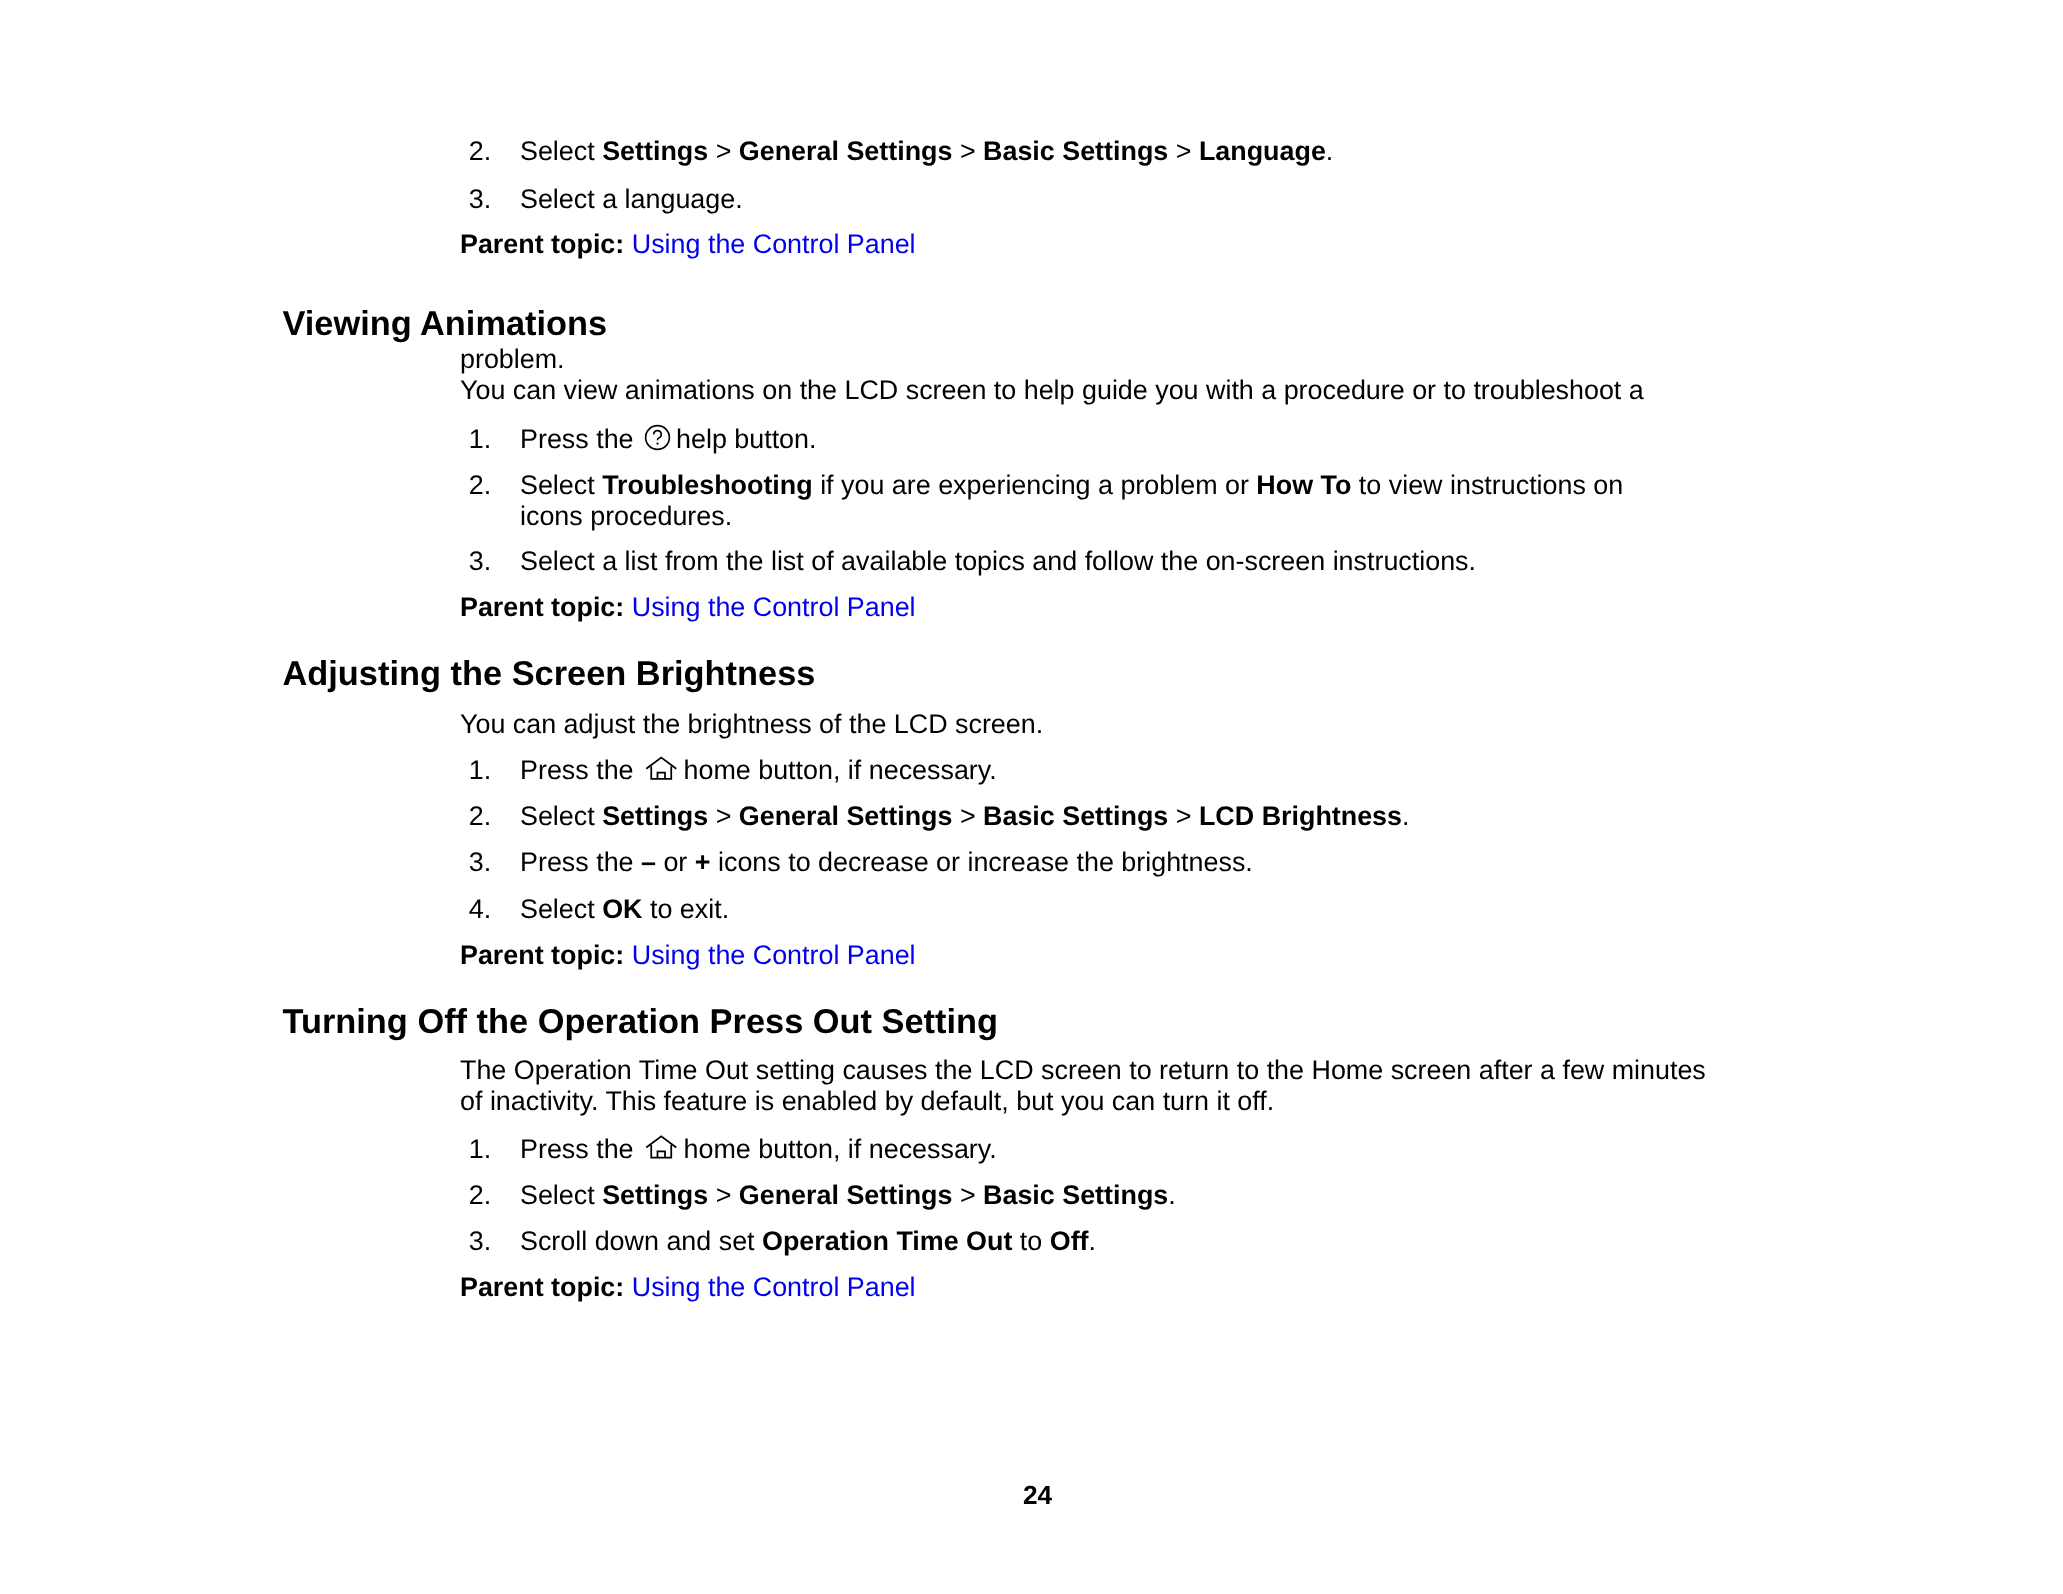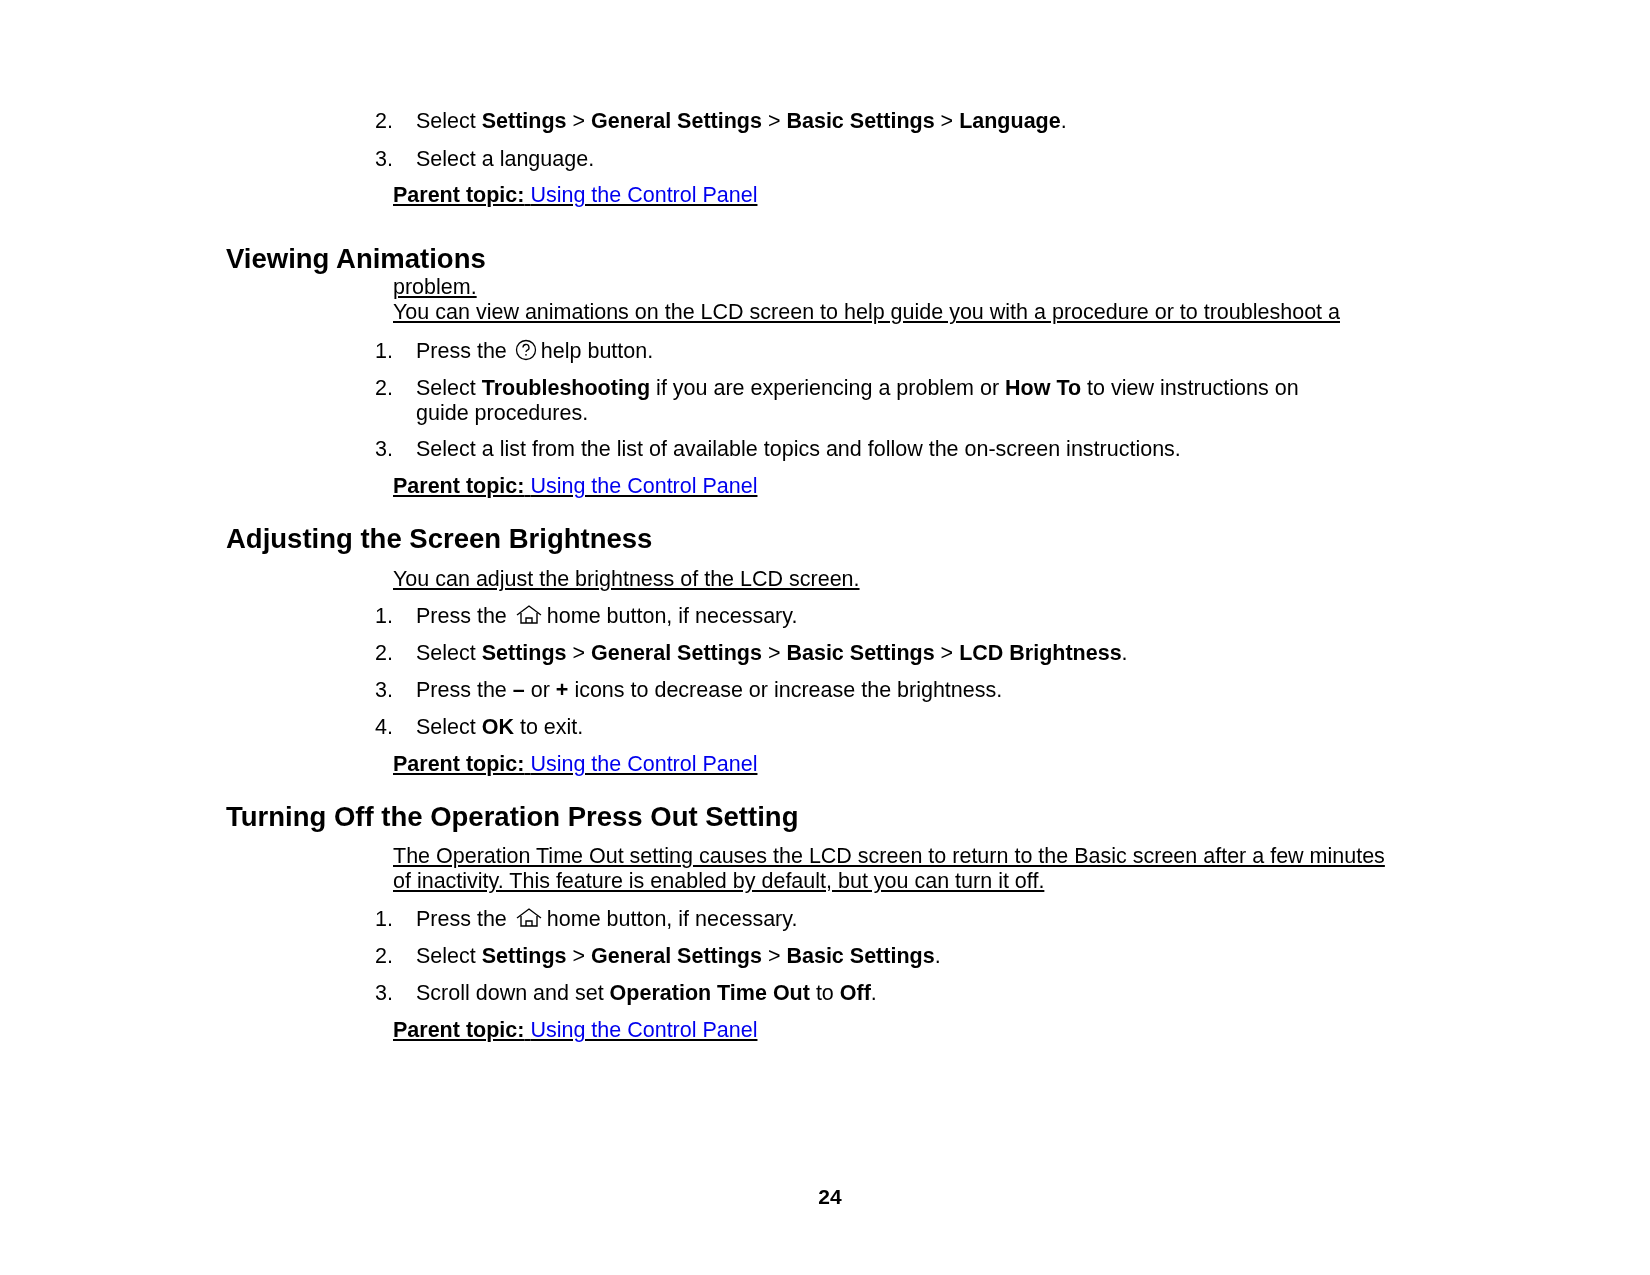--- a/index.html
+++ b/index.html
@@ -2,21 +2,21 @@
 <html><head>
 <meta charset="utf-8">
 <style>
   html, body { margin:0; padding:0; background:#ffffff; }
   body { width:1650px; height:1275px; position:relative; overflow:hidden;
          font-family:"Liberation Sans", sans-serif; color:#000; }
   .blk { position:absolute; font-size:21.5px; line-height:25px; }
   .step { position:absolute; left:375px; font-size:21.5px; line-height:25px; width:1060px; }
   .step .num { position:absolute; left:0; }
   .step .txt { position:absolute; left:41px; right:0; }
-  .para { left:393px; width:1060px;text-decoration:underline; }
+  .para { left:368px; width:1060px; }
   .h2 { position:absolute; left:226px; font-size:27.5px; font-weight:bold; line-height:32px; }
   .pt b { font-weight:bold; }
   .link { color:#0000ee; text-decoration:none; cursor:pointer; }
   b { font-weight:bold; }
   .icon { display:inline-block; vertical-align:-3px; margin:0 4px 0 2px; }
   .pagenum { position:absolute; left:0; width:1660px; text-align:center; top:1185px; font-size:21px; font-weight:bold; }
 </style>
 </head>
 <body>
 
@@ -42,21 +42,21 @@
   <span class="num">1.</span>
   <span class="txt"><span>Press the</span>
     <span class="icon"><svg width="22" height="22" viewBox="0 0 22 22">
           <circle cx="11" cy="11" r="9.5" fill="none" stroke="#000" stroke-width="1.3"></circle>
           <path d="M8 8.5 a3 3 0 1 1 4 2.8 c-0.8 0.4 -1 0.9 -1 1.8" fill="none" stroke="#000" stroke-width="1.3"></path>
           <circle cx="11" cy="15.8" r="0.9" fill="#000"></circle>
         </svg></span><span>help button.</span></span>
 </div>
 <div class="step" style="top:376px">
   <span class="num">2.</span>
-  <span class="txt"><span>Select </span><b>Troubleshooting</b><span> if you are experiencing a problem or </span><b>How To</b><span> to view instructions on</span><br><span>guide procedures.</span></span>
+  <span class="txt"><span>Select </span><b>Troubleshooting</b><span> if you are experiencing a problem or </span><b>How To</b><span> to view instructions on</span><br><span>icons procedures.</span></span>
 </div>
 <div class="step" style="top:437px">
   <span class="num">3.</span>
   <span class="txt">Select a list from the list of available topics and follow the on-screen instructions.</span>
 </div>
 <div class="blk para pt" style="top:474px">
   <b>Parent topic:</b>
   <a class="link">Using the Control Panel</a>
 </div>
 
@@ -83,21 +83,21 @@
   <span class="num">4.</span>
   <span class="txt"><span>Select </span><b>OK</b><span> to exit.</span></span>
 </div>
 <div class="blk para pt" style="top:752px">
   <b>Parent topic:</b>
   <a class="link">Using the Control Panel</a>
 </div>
 
 <div class="h2" style="top:801px">Turning Off the Operation Press Out Setting</div>
 <div class="blk para" style="top:844px">
-  <div>The Operation Time Out setting causes the LCD screen to return to the Basic screen after a few minutes</div>
+  <div>The Operation Time Out setting causes the LCD screen to return to the Home screen after a few minutes</div>
   <div>of inactivity. This feature is enabled by default, but you can turn it off.</div>
 </div>
 <div class="step" style="top:907px">
   <span class="num">1.</span>
   <span class="txt"><span>Press the</span>
     <span class="icon"><svg width="28" height="22" viewBox="0 0 28 22">
           <path d="M2 11 L14 2 L26 11" fill="none" stroke="#000" stroke-width="1.4"></path>
           <path d="M6 9 V19 H22 V9" fill="none" stroke="#000" stroke-width="1.4"></path>
           <path d="M11 19 V14 H17 V19" fill="none" stroke="#000" stroke-width="1.4"></path>
         </svg></span><span>home button, if necessary.</span></span>

